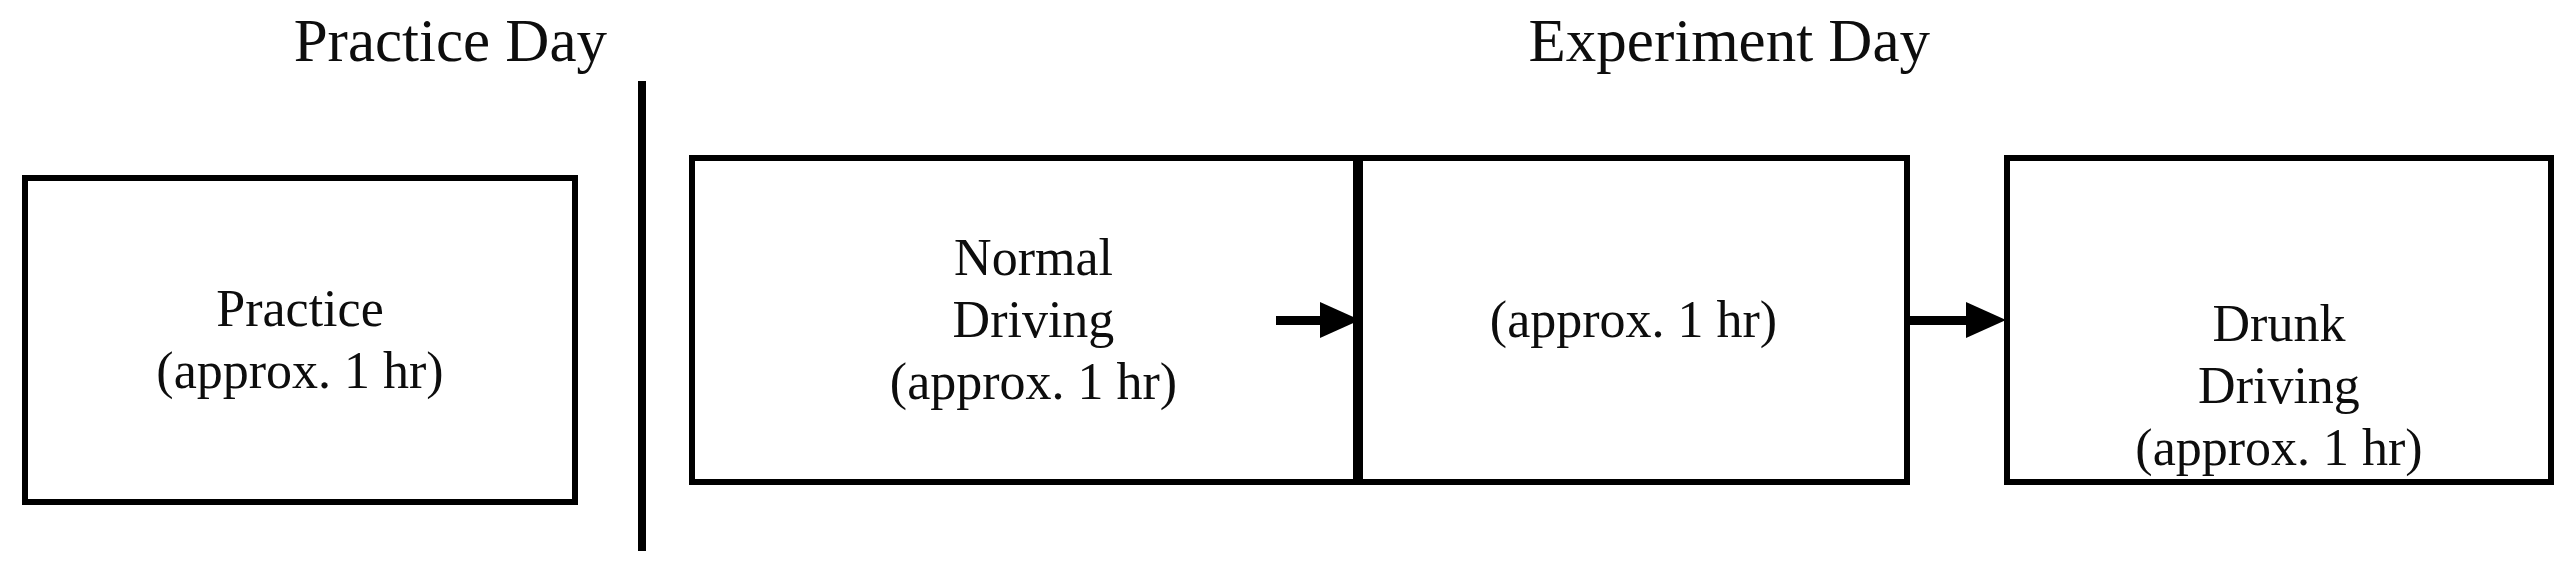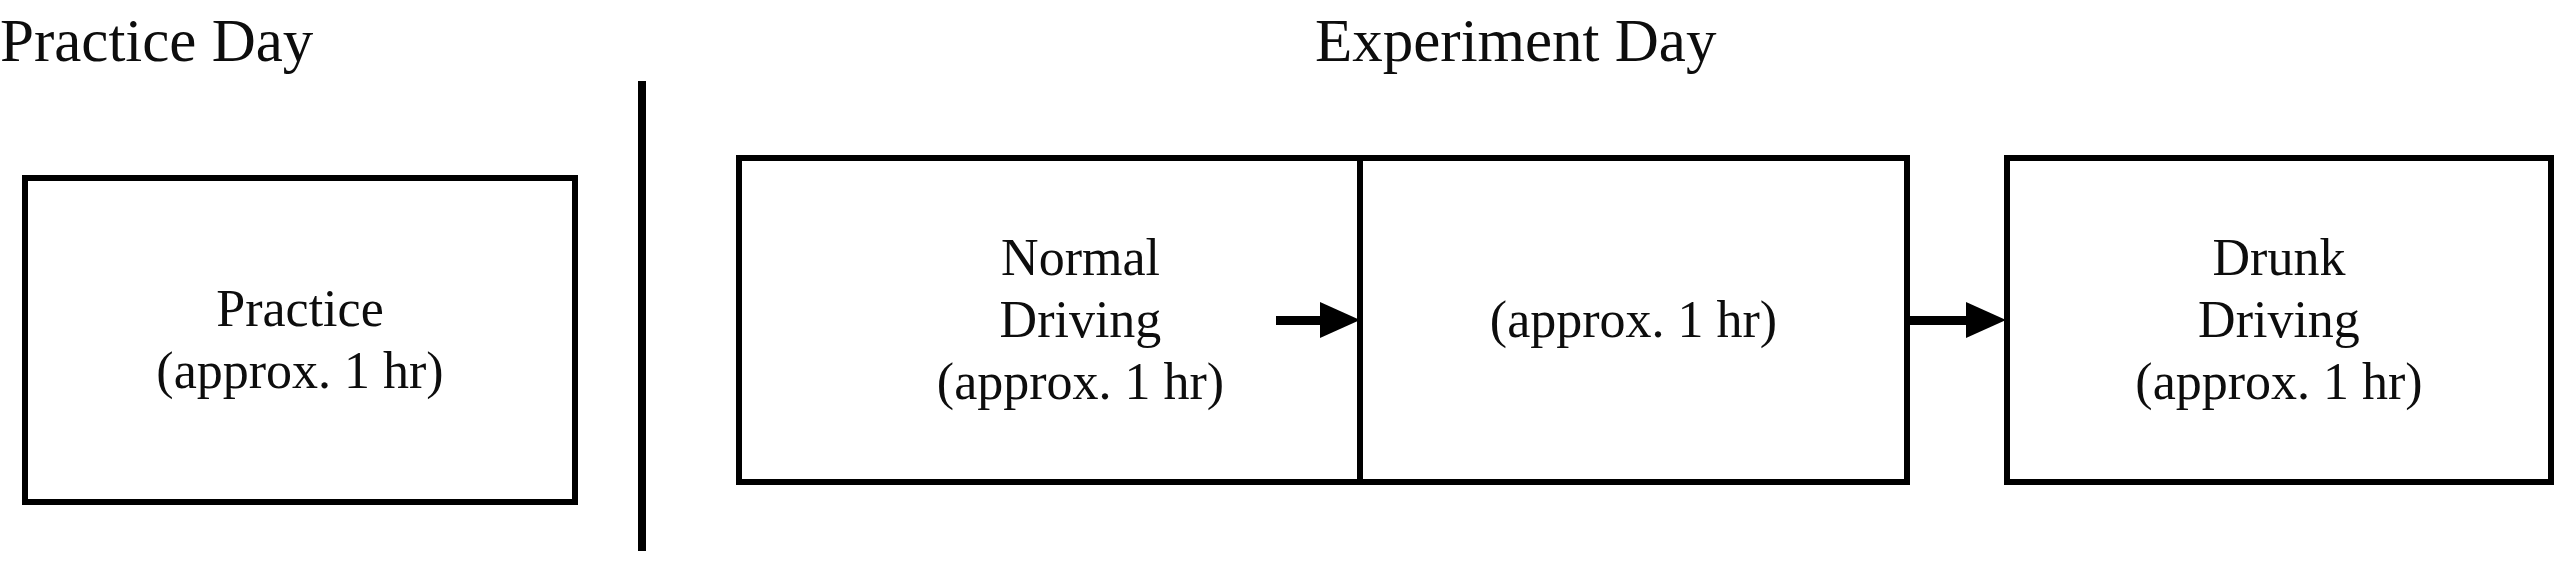--- a/index.html
+++ b/index.html
@@ -13,21 +13,21 @@
     height: 577px;
     background: #ffffff;
     font-family: "Liberation Serif", "DejaVu Serif", serif;
     color: #000000;
     overflow: hidden;
   }
 
   
   .day-header {
     position: absolute;
-    text-align: left;
+    text-align: right;
     font-size: 61px;
     line-height: 67px;
     white-space: nowrap;
     color: #0d0d0d;
     font-family: Liberation Serif, serif;
   }
   #header-practice-day {
     left: 0px;
     top: 6.7px;
     width: 607px;
@@ -63,23 +63,23 @@
   }
   .phase-box .line {
     font-size: 52px;
     line-height: 62px;
     white-space: nowrap;
     text-align: center;
     color: #0d0d0d;
   }
 
   #box-practice       { left: 22px;   width: 556px; margin-top: 20px; }
-  #box-normal-driving { left: 736px;  width: 670px; padding-left: 19px; }
+  #box-normal-driving { left: 689px;  width: 670px; padding-left: 19px; }
   #box-drink          { left: 1357px; width: 553px; }
-  #box-drunk-driving  { left: 2004px; width: 550px; }
+  #box-drunk-driving  { left: 2004px; width: 550px; justify-content: flex-end; }
 
   
   .arrow {
     position: absolute;
     top: 302px;
     height: 37px;
   }
   .arrow .shaft {
     position: absolute;
     left: 0;

